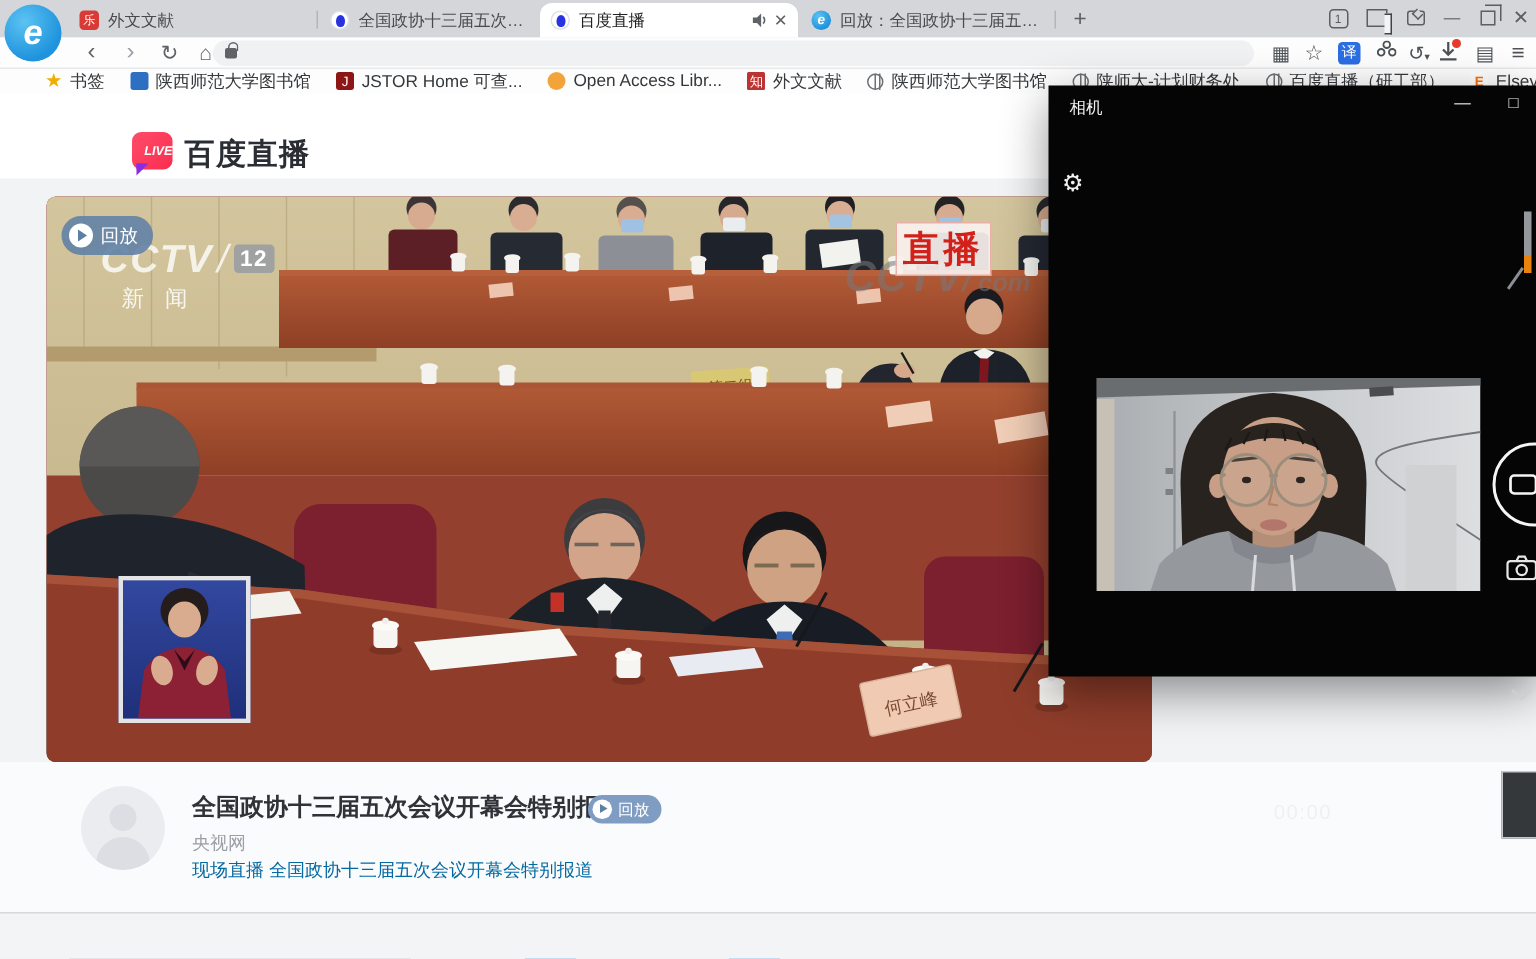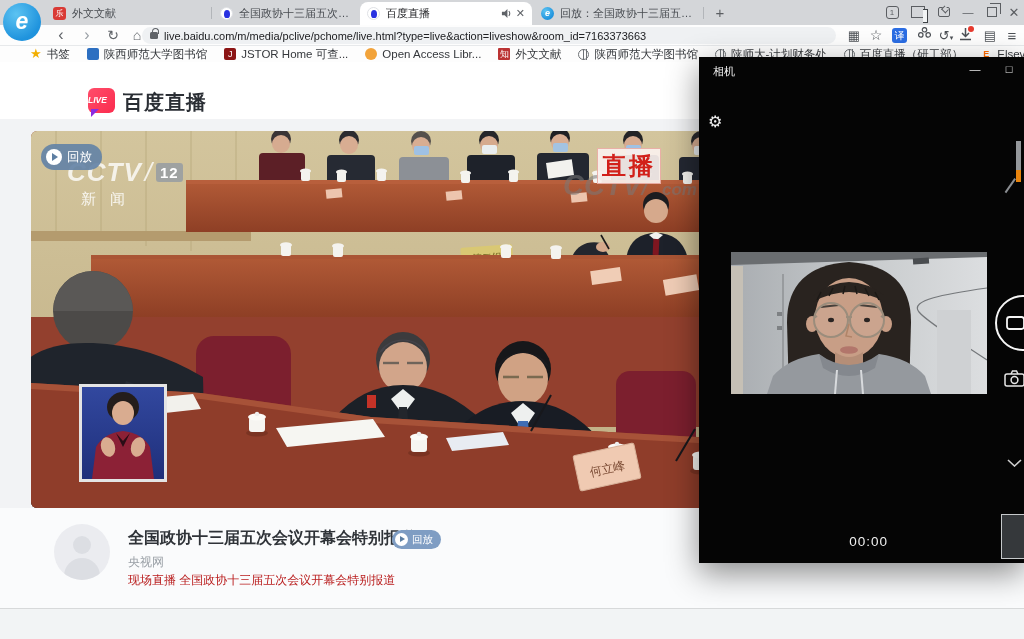--- a/index.html
+++ b/index.html
@@ -35,49 +35,49 @@
   .dlwrap{left:958px;top:27px;width:16px;height:16px}
   .reddot{left:968px;top:26px;width:6px;height:6px;border-radius:50%;background:#e63a2e;z-index:2}
   #bmbar{left:0;top:46px;width:1024px;height:16px;background:#fdfdfd;display:flex;align-items:center;padding-left:30px;gap:17px;font-size:11.5px;color:#35383c;white-space:nowrap}
   .bm{display:flex;align-items:center;gap:5px}
   .bmic{width:12px;height:12px;border-radius:2px;flex:0 0 12px;font-size:9px;line-height:12px;text-align:center;color:#fff}
   .star{color:#f2ae00;font-size:13px;line-height:12px}
   .globe{width:11px;height:11px;border:1.3px solid #6d7175;border-radius:50%;position:relative}
   .globe::after{content:"";position:absolute;left:4px;top:-1px;width:2px;height:11px;border-left:1px solid #6d7175;border-right:1px solid #6d7175}
   
   #pagehead{left:0;top:62px;width:1024px;height:57px;background:#fff}
-  .livelogo{left:88px;top:88px;width:27px;height:25px;background:linear-gradient(135deg,#ff4d6a,#fb2c4e);border-radius:6px;color:#fff;font-size:8.5px;font-weight:bold;font-style:italic;text-align:left;line-height:25px}
+  .livelogo{left:88px;top:88px;width:27px;height:25px;background:linear-gradient(135deg,#ff4d6a,#fb2c4e);border-radius:6px;color:#fff;font-size:8.5px;font-weight:bold;font-style:italic;text-align:right;line-height:25px}
   .livelogo::after{content:"";position:absolute;left:3px;bottom:-4px;border:4px solid transparent;border-top-color:#8a2ce2;border-left-color:#8a2ce2}
   .brand{left:123px;top:89px;font-size:20px;font-weight:700;color:#2a2e34;letter-spacing:1px}
   #videocard{left:31px;top:131px;width:737px;height:377px;border-radius:6px;overflow:hidden;background:#8f3d2a}
   .replay-pill{left:10px;top:13px;height:26px;border-radius:13px;background:rgba(100,131,166,.92);display:flex;align-items:center;padding:0 10px 0 5px;gap:5px;z-index:4}
   .pcirc{width:16px;height:16px;border-radius:50%;background:#fff;position:relative}
   .pcirc::after{content:"";position:absolute;left:6px;top:4px;border:4px solid transparent;border-left:6px solid #5d7fa3}
   .replay-pill span{color:#fff;font-size:12.5px}
   .wm13{left:36px;top:26px;z-index:3;color:rgba(255,255,255,.78);font-style:italic;font-weight:800}
   .wm13 .r1{font-size:26px;letter-spacing:1px;display:flex;align-items:center;gap:3px}
   .wm13 .box13{font-style:normal;background:rgba(150,156,162,.85);color:#fff;border-radius:3px;font-size:15px;padding:1px 4px;font-weight:700}
   .wm13 .r2{font-style:normal;font-weight:400;font-size:15px;letter-spacing:14px;color:rgba(255,255,255,.85);margin:2px 0 0 14px}
   .livebadge{left:566px;top:17px;width:64px;height:36px;background:rgba(250,241,238,.92);border:1px solid rgba(205,60,45,.35);z-index:4;display:flex;align-items:center;justify-content:center;font-size:24px;font-weight:800;color:#d2201a;letter-spacing:3px}
   .wmcom{left:532px;top:38px;z-index:3;color:rgba(120,120,120,.55);font-style:italic;font-weight:800;font-size:29px;display:flex;align-items:baseline}
-  .wmcom small{font-size:17px;font-weight:700;margin-left:12px}
+  .wmcom small{font-size:17px;font-weight:700;margin-left:2px}
   .signbox{left:48px;top:253px;width:88px;height:98px;border:3px solid #e4e4e4;z-index:4;background:#24368f}
   #infosec{left:0;top:508px;width:1024px;height:100px;background:#fafbfc}
   .avatar{left:54px;top:524px;width:56px;height:56px;border-radius:50%;background:#ebecf0;overflow:hidden}
   .avatar::before{content:"";position:absolute;left:19px;top:12px;width:18px;height:18px;border-radius:50%;background:#dcdee3}
   .avatar::after{content:"";position:absolute;left:10px;top:34px;width:36px;height:22px;border-radius:18px 18px 0 0;background:#dcdee3}
   .vtitle{left:128px;top:528px;font-size:16px;font-weight:700;color:#2f3338}
   .mini-replay{left:392px;top:530px;height:19px;border-radius:10px;background:#7f9dc3;display:flex;align-items:center;padding:0 8px 0 3px;gap:4px}
   .mini-replay .pcirc{width:13px;height:13px}
   .mini-replay .pcirc::after{left:5px;top:3.2px;border-width:3.2px;border-left-width:5px}
   .mini-replay span{color:#fff;font-size:10.5px}
   .vsource{left:128px;top:554px;font-size:12px;color:#9aa0a6}
-  .vdesc{left:128px;top:572px;font-size:12px;color:#b91c1c}
+  .vdesc{left:128px;top:572px;font-size:12px;color:#0369a1}
   
-  #camwin{left:699px;top:57px;width:325px;height:506px;background:#050505;z-index:20;box-shadow:0 10px 30px rgba(0,0,0,.45)}
+  #camwin{left:699px;top:57px;width:325px;height:394px;background:#050505;z-index:20;box-shadow:0 10px 30px rgba(0,0,0,.45)}
   .camtitle{left:14px;top:7px;color:#f2f2f2;font-size:11px}
   .camctl{top:2px;width:28px;height:20px;text-align:center;line-height:20px;color:#e8e8e8;font-size:11px}
   .gear{left:9px;top:55px;color:#f0f0f0;font-size:16px}
   .webcam{left:32px;top:195px;width:256px;height:142px}
   .stylus-bar{left:317px;top:84px;width:5px;height:29px;background:#94979b}
   .stylus-tip{left:317px;top:113px;width:5px;height:12px;background:#e8830d}
   .stylus-line{left:303px;top:128px;width:17px;height:1.5px;background:#8b8e92;transform:rotate(125deg)}
   .recbtn{left:296px;top:238px;width:56px;height:56px;border:2.5px solid #f5f5f5;border-radius:50%}
   .photoic{left:305px;top:313px}
   .chevdn{left:308px;top:402px}
@@ -148,21 +148,20 @@
 </div>
 <div class="ab applogo">e</div>
 
 <div class="ab" id="toolbar"></div>
 <div class="ab navic" style="left:50px;font-size:16px">‹</div>
 <div class="ab navic" style="left:76px;font-size:16px;color:#9aa0a6">›</div>
 <div class="ab navic" style="left:102px">↻</div>
 <div class="ab navic" style="left:126px">⌂</div>
 <div class="ab" id="urlbar">
   <span class="lock"></span>
-  <input id="urlinput" readonly="" value="live.baidu.com/m/media/pclive/pchome/live.html?type=live&amp;action=liveshow&amp;room_id=7163373663" style="">
 </div>
 <div class="ab tbic" style="left:844px">▦</div>
 <div class="ab tbic" style="left:866px;font-size:14px">☆</div>
 <div class="ab trbadge">译</div>
 <div class="ab tbic" style="left:914px">
   <svg width="13" height="13" viewBox="0 0 14 14">
       <circle cx="7" cy="3" r="2.4" fill="none" stroke="#4d5156" stroke-width="1.3"></circle>
       <circle cx="3" cy="8.5" r="2.4" fill="none" stroke="#4d5156" stroke-width="1.3"></circle>
       <circle cx="11" cy="8.5" r="2.4" fill="none" stroke="#4d5156" stroke-width="1.3"></circle>
     </svg>

